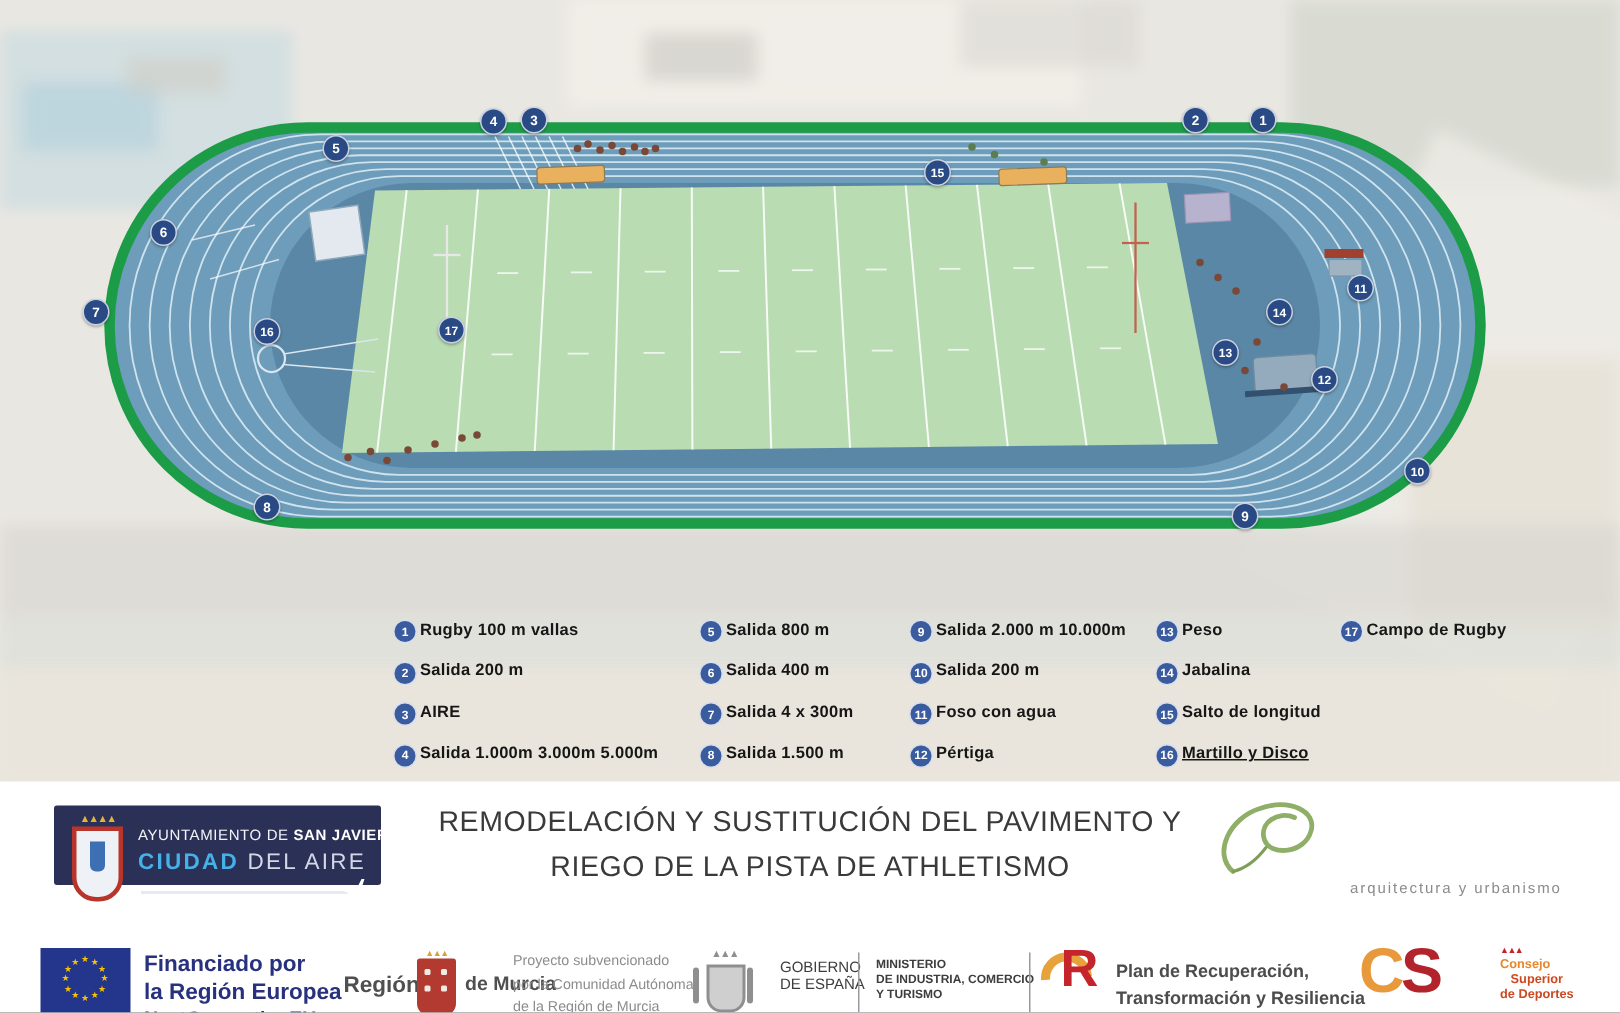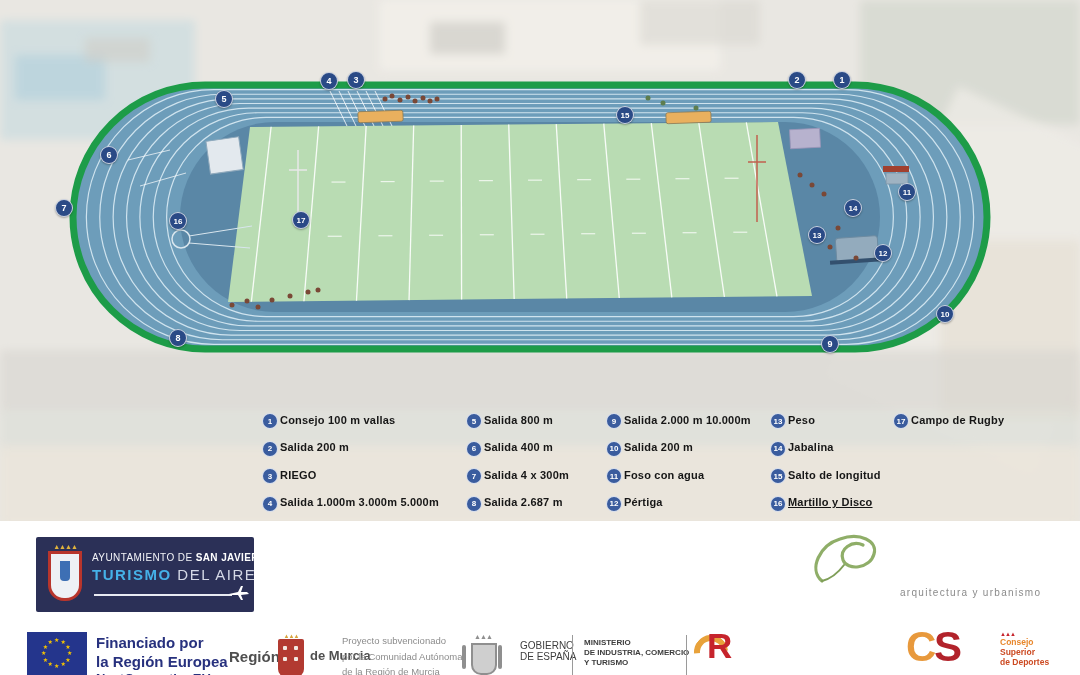--- a/index.html
+++ b/index.html
@@ -18,21 +18,21 @@
          justify-content:center;box-shadow:0 1px 2px rgba(0,0,0,.3);z-index:3;}
   
   .lgd-circle{position:absolute;width:14px;height:14px;border-radius:50%;background:#3a5c9e;
          border:1px solid rgba(255,255,255,.8);color:#fff;font-size:8px;font-weight:bold;
          display:flex;align-items:center;justify-content:center;z-index:3;}
   .lgd-label{position:absolute;font-size:11px;font-weight:600;color:#161616;z-index:3;
          white-space:nowrap;letter-spacing:.2px;}
   
   .footer{position:absolute;left:0;top:521px;width:1080px;height:154px;background:#fff;z-index:5;}
   .abs{position:absolute;}
-  .muni{left:36px;top:16px;width:218px;height:75px;background:var(--navy,#2b3057);border-radius:2px;}
+  .muni{left:36px;top:16px;width:218px;height:53px;background:var(--navy,#2b3057);border-radius:2px;}
   .muni .crest{position:absolute;left:8px;top:6px;width:42px;height:60px;}
   .muni .crown{position:absolute;left:4px;top:0;width:34px;text-align:center;color:#e0b33c;
                font-size:7px;letter-spacing:-1px;line-height:7px;}
   .muni .shield{position:absolute;left:4px;top:8px;width:28px;height:44px;background:#eef1f5;
                border:3px solid #b8352c;border-radius:0 0 16px 16px;}
   .muni .shield i{display:block;width:10px;height:20px;margin:7px auto 0;background:#3d6fb4;
                border-radius:0 0 4px 4px;}
   .muni .l1{position:absolute;left:56px;top:15px;font-size:10px;color:#f2f3f7;letter-spacing:.4px;white-space:nowrap;}
   .muni .l1 b{color:#fff;}
   .muni .l2{position:absolute;left:56px;top:29px;font-size:15px;letter-spacing:1.5px;white-space:nowrap;}
@@ -65,21 +65,21 @@
   .min{left:584px;top:117px;font-size:8px;line-height:10px;font-weight:600;color:#3d3d3d;white-space:nowrap;}
   .prtr-ring{left:694px;top:114px;width:22px;height:22px;border:6px solid #e8a23b;border-radius:50%;
              border-right-color:transparent;border-bottom-color:transparent;transform:rotate(40deg);}
   .prtr-r{left:707px;top:105px;font-size:35px;font-weight:bold;color:#c6242c;}
   .prtr-t{left:744px;top:117px;font-size:12px;line-height:18px;font-weight:bold;color:#4c4c4c;white-space:nowrap;}
   .csd-c{left:906px;top:102px;font-size:42px;font-weight:bold;color:#e8993c;}
   .csd-s{left:934px;top:102px;font-size:42px;font-weight:bold;color:#b2232b;}
   .csd-t{left:1000px;top:110px;}
   .csd-t .cw{color:#c6242c;font-size:6px;line-height:6px;letter-spacing:-1px;}
   .csd-t .t1{font-size:8.5px;font-weight:bold;color:#e8872c;line-height:10px;}
-  .csd-t .t2{font-size:8.5px;font-weight:bold;color:#cc4a22;line-height:10px;}
+  .csd-t .t2{font-size:8.5px;font-weight:bold;color:#cc4a22;line-height:10px;text-align:center;}
 </style>
 </head>
 <body>
 
 <div class="stage" style="--badge: #2a4a86; --navy: #2b3057; --eu: #24358c;">
 
   <div class="bg">
     <div class="blob" style="left:0;top:20px;width:195px;height:120px;background:#8fb9c4;opacity:.55"></div>
     <div class="blob" style="left:15px;top:55px;width:90px;height:45px;background:#6fa8c0;opacity:.6"></div>
     <div class="blob" style="left:380px;top:0;width:340px;height:70px;background:#eae5da;opacity:.8"></div>
@@ -199,35 +199,35 @@
       <div class="badge" style="left: 874px; top: 244px; font-size: 8px;">12</div>
       <div class="badge" style="left: 808px; top: 226px; font-size: 8px;">13</div>
       <div class="badge" style="left: 844px; top: 199px; font-size: 8px;">14</div>
       <div class="badge" style="left: 616px; top: 106px; font-size: 8px;">15</div>
       <div class="badge" style="left: 169px; top: 212px; font-size: 8px;">16</div>
       <div class="badge" style="left: 292px; top: 211px; font-size: 8px;">17</div>
     </div>
 
   <div>
       <div class="lgd-circle" style="left: 262px; top: 413px;">1</div>
-      <div class="lgd-label" style="left: 280px; top: 413.5px;">Consejo 100 m vallas</div>
+      <div class="lgd-label" style="left: 280px; top: 413.5px;">Rugby 100 m vallas</div>
       <div class="lgd-circle" style="left: 262px; top: 440.5px;">2</div>
       <div class="lgd-label" style="left: 280px; top: 441px;">Salida 200 m</div>
       <div class="lgd-circle" style="left: 262px; top: 468px;">3</div>
-      <div class="lgd-label" style="left: 280px; top: 468.5px;">RIEGO</div>
+      <div class="lgd-label" style="left: 280px; top: 468.5px;">AIRE</div>
       <div class="lgd-circle" style="left: 262px; top: 495.5px;">4</div>
       <div class="lgd-label" style="left: 280px; top: 496px;">Salida 1.000m 3.000m 5.000m</div>
       <div class="lgd-circle" style="left: 466px; top: 413px;">5</div>
       <div class="lgd-label" style="left: 484px; top: 413.5px;">Salida 800 m</div>
       <div class="lgd-circle" style="left: 466px; top: 440.5px;">6</div>
       <div class="lgd-label" style="left: 484px; top: 441px;">Salida 400 m</div>
       <div class="lgd-circle" style="left: 466px; top: 468px;">7</div>
       <div class="lgd-label" style="left: 484px; top: 468.5px;">Salida 4 x 300m</div>
       <div class="lgd-circle" style="left: 466px; top: 495.5px;">8</div>
-      <div class="lgd-label" style="left: 484px; top: 496px;">Salida 2.687 m</div>
+      <div class="lgd-label" style="left: 484px; top: 496px;">Salida 1.500 m</div>
       <div class="lgd-circle" style="left: 606px; top: 413px;">9</div>
       <div class="lgd-label" style="left: 624px; top: 413.5px;">Salida 2.000 m 10.000m</div>
       <div class="lgd-circle" style="left: 606px; top: 440.5px;">10</div>
       <div class="lgd-label" style="left: 624px; top: 441px;">Salida 200 m</div>
       <div class="lgd-circle" style="left: 606px; top: 468px;">11</div>
       <div class="lgd-label" style="left: 624px; top: 468.5px;">Foso con agua</div>
       <div class="lgd-circle" style="left: 606px; top: 495.5px;">12</div>
       <div class="lgd-label" style="left: 624px; top: 496px;">Pértiga</div>
       <div class="lgd-circle" style="left: 770px; top: 413px;">13</div>
       <div class="lgd-label" style="left: 788px; top: 413.5px;">Peso</div>
@@ -244,27 +244,31 @@
   <div class="footer">
 
     <div class="abs muni">
       <div class="crest">
         <div class="crown">▲▲▲▲</div>
         <div class="shield">
             <i></i>
           </div>
       </div>
       <div class="l1"><span>AYUNTAMIENTO DE </span><b>SAN JAVIER</b></div>
-      <div class="l2"><span class="c1">TURISMO</span><span class="c2"> DEL AIRE</span></div>
+      <div class="l2"><span class="c1">CIUDAD</span><span class="c2"> DEL AIRE</span></div>
       <div class="rule"></div>
       <svg class="plane" width="20" height="14" viewBox="0 0 20 14">
         <polygon points="0,8 9,6 12,0 14,0 12,6 18,6 20,8 12,9 14,14 12,14 9,9 2,9" fill="#ffffff"></polygon>
       </svg>
     </div>
 
+    <div class="abs title">
+      <div>REMODELACIÓN Y SUSTITUCIÓN DEL PAVIMENTO Y</div>
+      <div>RIEGO DE LA PISTA DE ATHLETISMO</div>
+    </div>
 
     <svg class="abs" style="left:810px;top:6px" width="76" height="66" viewBox="0 0 76 66">
       <path d="M 12 54 C -2 42 10 18 30 12 C 50 5 68 14 64 27 C 60 42 37 44 33 33 C 29 22 42 13 53 18" fill="none" stroke="#8fae68" stroke-width="3.2" stroke-linecap="round"></path>
       <path d="M 12 54 C 20 52 28 46 34 38" fill="none" stroke="#7f9e58" stroke-width="2" stroke-linecap="round"></path>
     </svg>
     <div class="abs esp-tag">arquitectura y urbanismo</div>
 
     <div class="abs euflag" id="euflag">
         <span class="eu-star" style="left: 40px; top: 18px;">★</span>
         <span class="eu-star" style="left: 38.2583px; top: 24.5px;">★</span>
@@ -319,20 +323,24 @@
     <div class="abs min">
       <div>MINISTERIO</div>
       <div>DE INDUSTRIA, COMERCIO</div>
       <div>Y TURISMO</div>
     </div>
 
     <div class="abs vdiv" style="left:686px"></div>
 
     <div class="abs prtr-ring"></div>
     <div class="abs prtr-r">R</div>
+    <div class="abs prtr-t">
+      <div>Plan de Recuperación,</div>
+      <div>Transformación y Resiliencia</div>
+    </div>
 
     <div class="abs csd-c">C</div>
     <div class="abs csd-s">S</div>
     <div class="abs csd-t">
       <div class="cw">▲▲▲</div>
       <div class="t1">Consejo</div>
       <div class="t2">Superior</div>
       <div class="t2">de Deportes</div>
     </div>
   </div>

